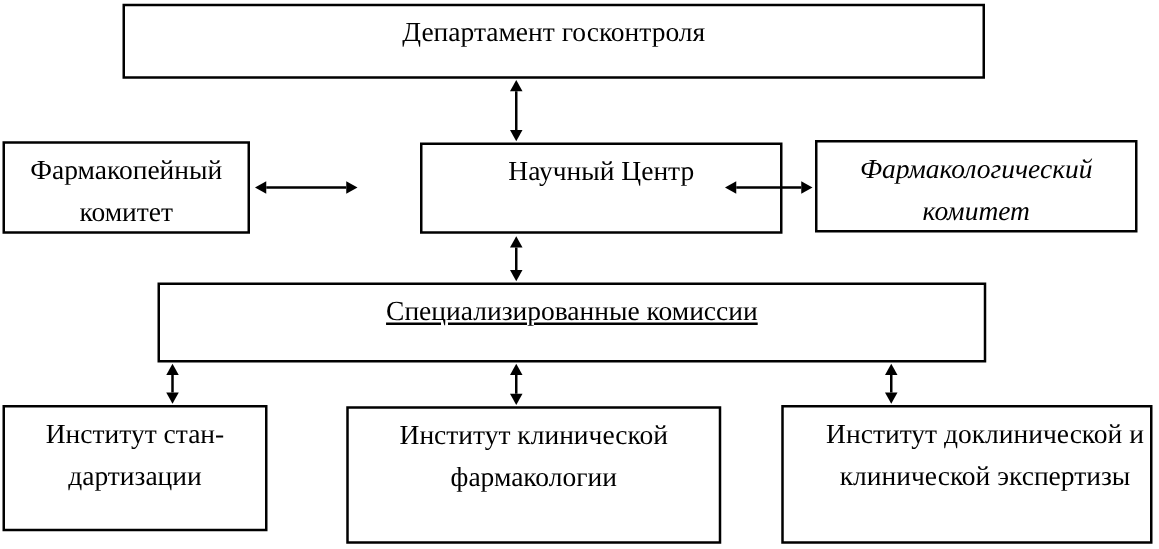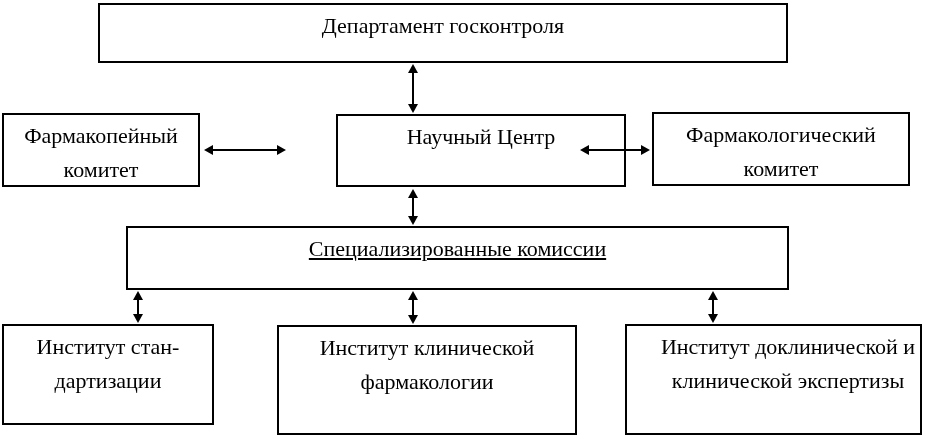--- a/index.html
+++ b/index.html
@@ -95,21 +95,21 @@
 
   <div class="box" style="left:2px; top:113px; width:198px; height:74px;text-align:center;">
     <span class="box-label">Фармакопейный
 комитет</span>
   </div>
 
   <div class="box" style="left:288px; top:114px; width:290px; height:73px;margin-left:48px;">
     <span class="box-label">Научный Центр</span>
   </div>
 
-  <div class="box" style="left:652px; top:112px; width:258px; height:74px;">
+  <div class="box" style="left:652px; top:112px; width:258px; height:74px;font-style:italic;">
     <span class="box-label">Фармакологический
 комитет</span>
   </div>
 
   <div class="box" style="left:126px; top:226px; width:663px; height:64px;text-decoration:underline;">
     <span class="box-label">Специализированные комиссии</span>
   </div>
 
   <div class="box" style="left:2px; top:324px; width:212px; height:101px;">
     <span class="box-label">Институт стан-

